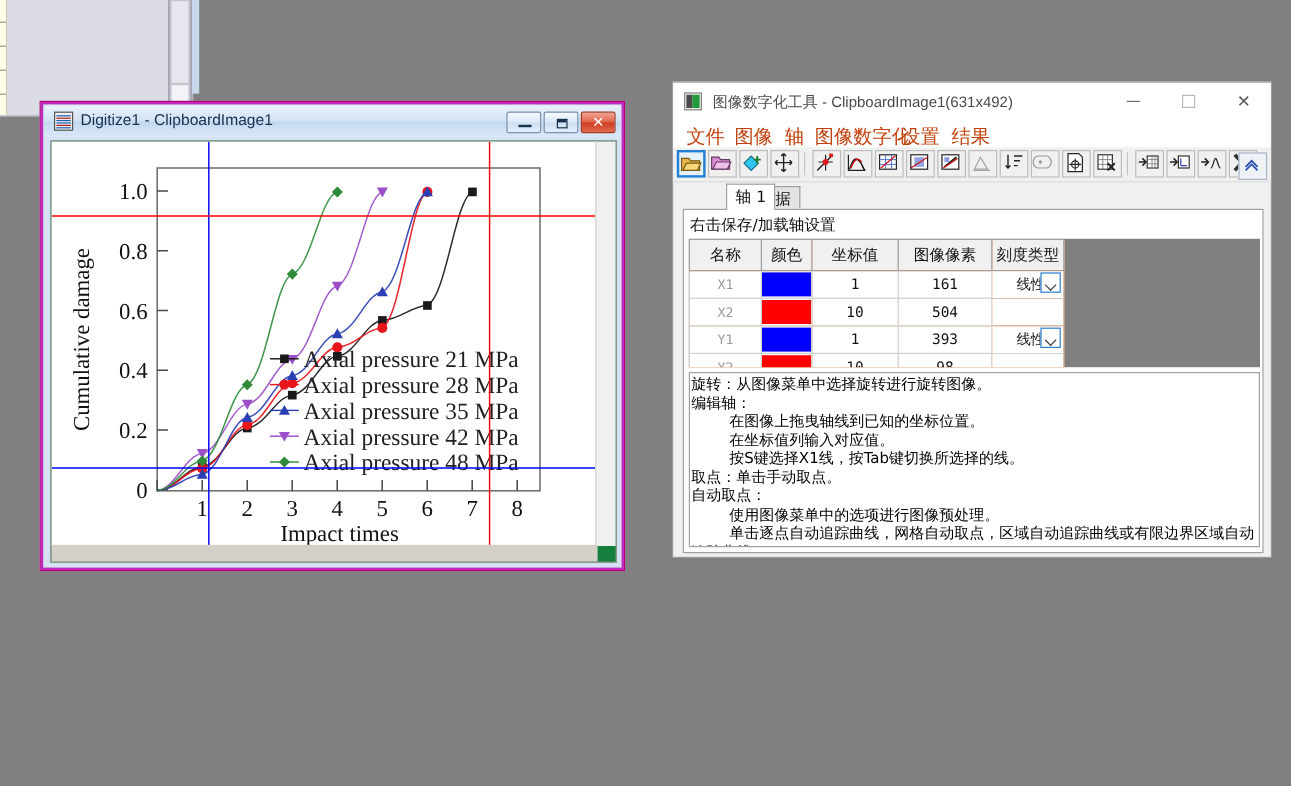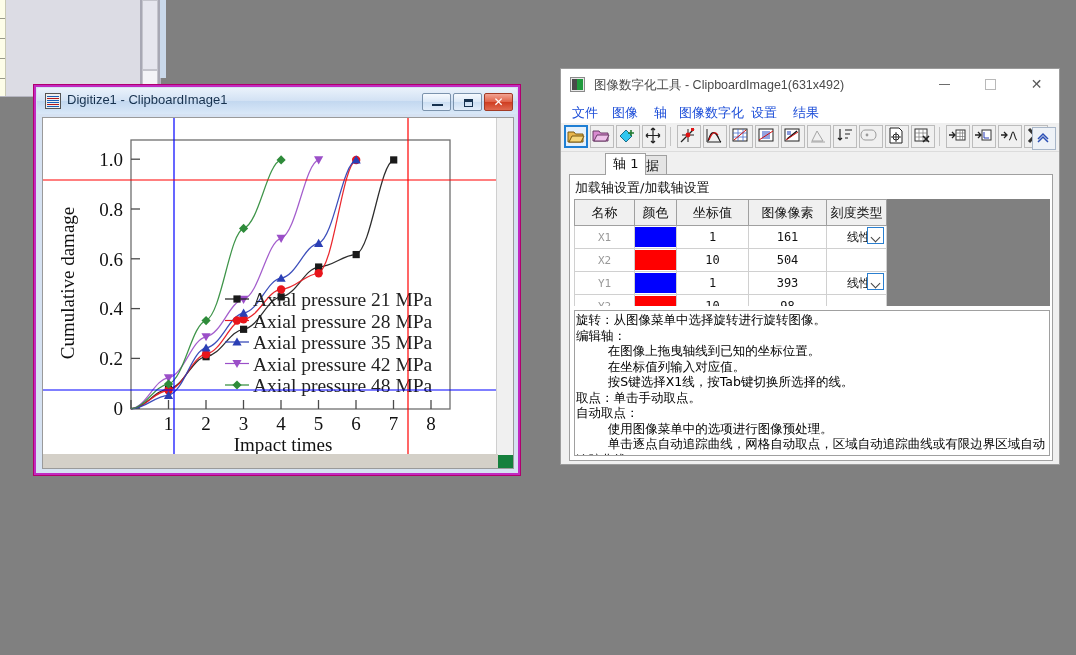--- a/index.html
+++ b/index.html
@@ -92,21 +92,21 @@
   #tool-title-text{position:absolute;left:33px;top:8px;font-size:12.5px;color:#4a4a4a;white-space:nowrap;text-align:center;}
   .w10btn{position:absolute;top:0;width:46px;height:31px;cursor:default;}
   #tw-min{right:92px;}
   #tw-max{right:46px;}
   #tw-close{right:0;}
   #tw-min .gl{position:absolute;left:18px;top:15px;width:11px;height:1px;background:#6d6d6d;}
   #tw-max .gl{position:absolute;left:18px;top:10px;width:11px;height:11px;border:1px solid #b9b9b9;box-sizing:border-box;}
   #tw-close .gl{position:absolute;left:17px;top:9px;width:13px;height:13px;color:#5a5a5a;font-size:14px;line-height:13px;text-align:center;}
 
   #tool-menubar{position:absolute;left:0;top:32px;width:100%;height:22px;background:#ffffff;}
-  .menuitem{position:absolute;top:2px;font-size:13px;color:#1d4ed8;padding:1px 4px;white-space:nowrap;
+  .menuitem{position:absolute;top:2px;font-size:16px;color:#c2410c;padding:1px 4px;white-space:nowrap;
     font-family:Liberation Serif, serif;}
 
   #tool-toolbar{position:absolute;left:0;top:54px;width:100%;height:28px;background:#f0f0f0;border-bottom:1px solid #dcdcdc;}
   .tbtn{position:absolute;top:2px;width:24px;height:23px;background:#f0f0f0;border:1px solid #bcbcbc;box-sizing:border-box;}
   .tbtn.sel{border:2px solid #1f7fd4;background:#e6f1fb;}
   .tsep{position:absolute;top:4px;width:1px;height:19px;background:#c4c4c4;}
 
   #tool-body{position:absolute;left:4px;top:84px;width:492px;height:308px;background:#f0f0f0;}
 
   
@@ -468,21 +468,21 @@
       </svg>
   </div>
 
   <div id="tool-body">
     <div id="tabstrip">
       <div class="tab active" style="left:0">轴 1</div>
       <div class="tab" style="left:56px">数据</div>
     </div>
 
     <div id="tabpage">
-      <div id="hint-label">加载轴设置/加载轴设置</div>
+      <div id="hint-label">右击保存/加载轴设置</div>
 
       <div id="grid-area">
         <table class="axtable" id="axis-table">
           <colgroup>
               <col style="width:60px">
               <col style="width:42px">
               <col style="width:72px">
               <col style="width:78px">
               <col style="width:60px">
             </colgroup>

